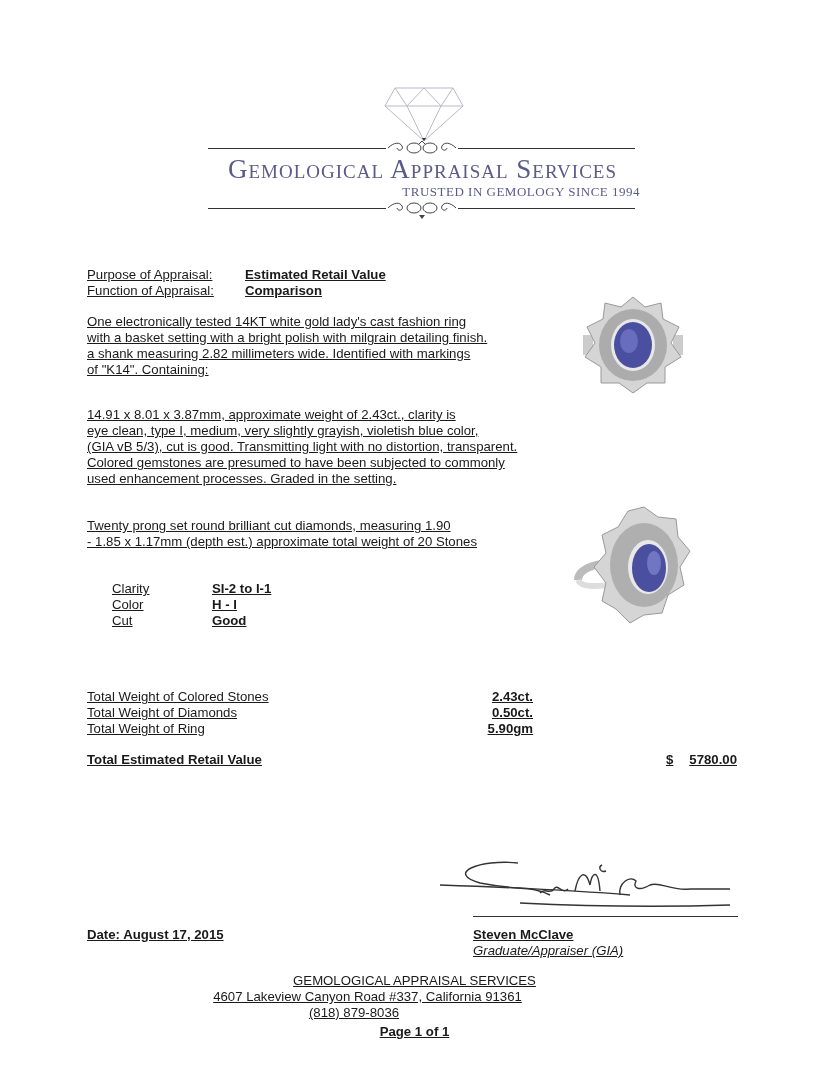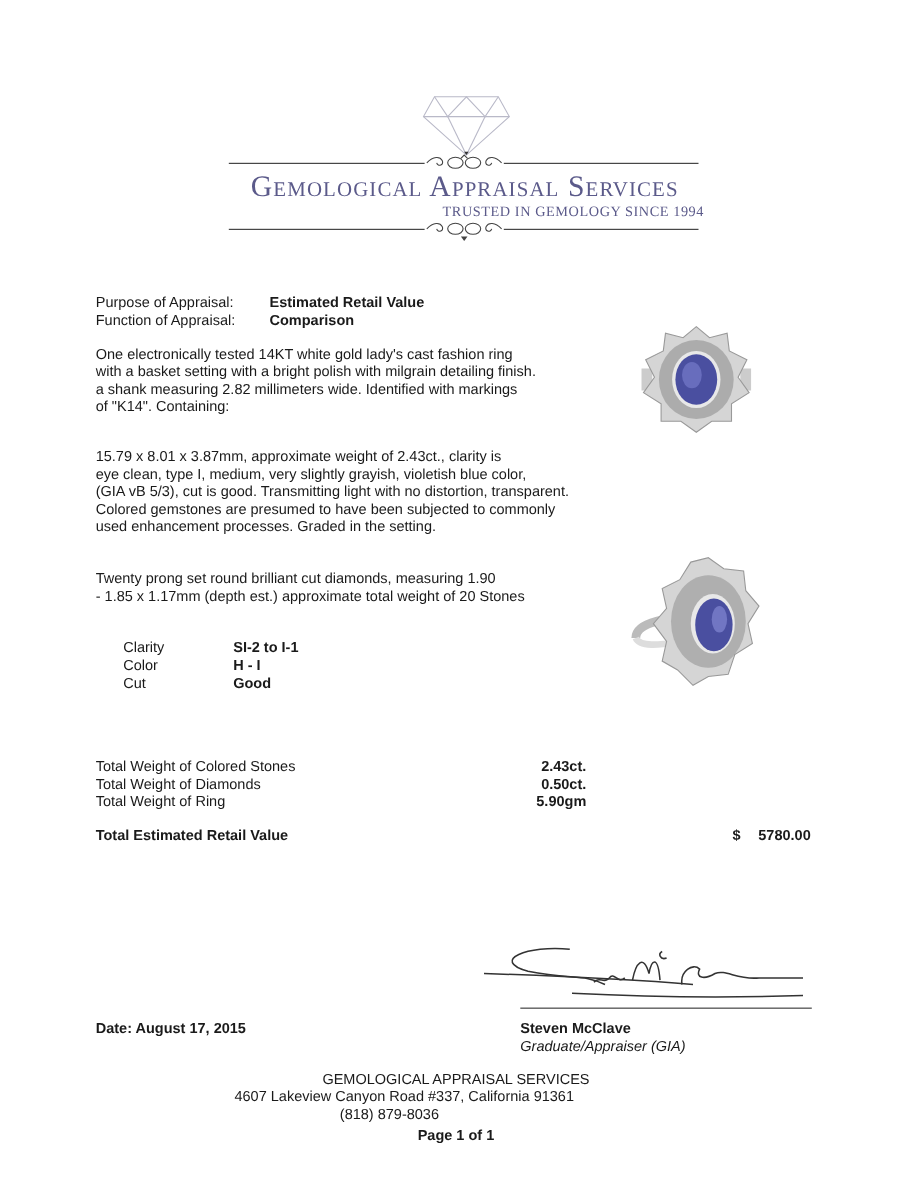--- a/index.html
+++ b/index.html
@@ -1,21 +1,21 @@
 <!DOCTYPE html>
 <html><head>
 <meta charset="utf-8">
 <style>
   html, body { margin: 0; padding: 0; background: #ffffff; }
   body { width: 829px; height: 1080px; position: relative; overflow: hidden; font-family: "Liberation Sans", sans-serif; color: #1a1a1a; }
   .abs { position: absolute; }
   .logo-title { left: 205px; top: 154px; width: 435px; text-align: center; font-family: "Liberation Serif", serif; font-size: 27px; letter-spacing: 1px; color: #5b5a8a; font-variant: small-caps; white-space: nowrap; }
   .logo-sub { left: 205px; top: 184px; width: 435px; text-align: right; font-family: "Liberation Serif", serif; font-size: 13px; letter-spacing: 0.5px; color: #5b5a8a; white-space: nowrap; }
   .rule { height: 1px; background: #333; }
-  .txt { font-size: 13.2px; line-height: 16px; white-space: nowrap; }
+  .txt { font-size: 13.2px; line-height: 16px; white-space: nowrap; text-decoration: underline; }
   .b { font-weight: bold; }
   .i { font-style: italic; }
   .center { text-align: center; }
   .right { text-align: right; }
 </style>
 </head>
 <body>
 
 <div>
   <svg class="abs" style="left:383px;top:86px" width="82" height="56" viewBox="0 0 82 56">
@@ -63,21 +63,21 @@
 <div class="abs txt b" style="left:245px;top:283px">Comparison</div>
 
 <div class="abs" style="left:87px;top:314px">
   <div class="txt">One electronically tested 14KT white gold lady's cast fashion ring</div>
   <div class="txt">with a basket setting with a bright polish with milgrain detailing finish.</div>
   <div class="txt">a shank measuring 2.82 millimeters wide. Identified with markings</div>
   <div class="txt">of "K14".  Containing:</div>
 </div>
 
 <div class="abs" style="left:87px;top:407px">
-  <div class="txt">15.79 x 8.01 x 3.87mm, approximate weight of 2.43ct., clarity is</div>
+  <div class="txt">14.91 x 8.01 x 3.87mm, approximate weight of 2.43ct., clarity is</div>
   <div class="txt">eye clean, type I, medium, very slightly grayish, violetish blue color,</div>
   <div class="txt">(GIA vB 5/3), cut is good. Transmitting light with no distortion, transparent.</div>
   <div class="txt">Colored gemstones are presumed to have been subjected to commonly</div>
   <div class="txt">used enhancement processes. Graded in the setting.</div>
 </div>
 
 <div class="abs" style="left:87px;top:518px">
   <div class="txt">Twenty prong set round brilliant cut diamonds, measuring 1.90</div>
   <div class="txt">- 1.85 x 1.17mm (depth est.) approximate total weight of 20 Stones</div>
 </div>

